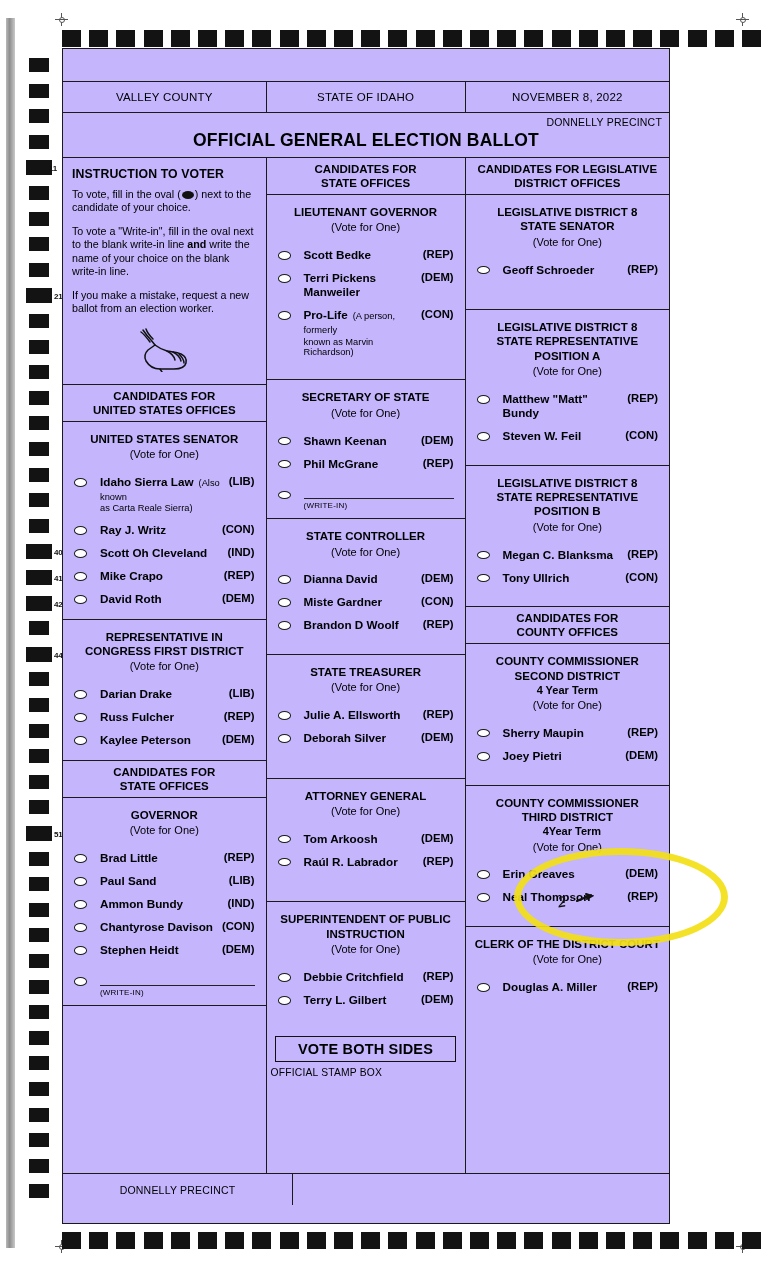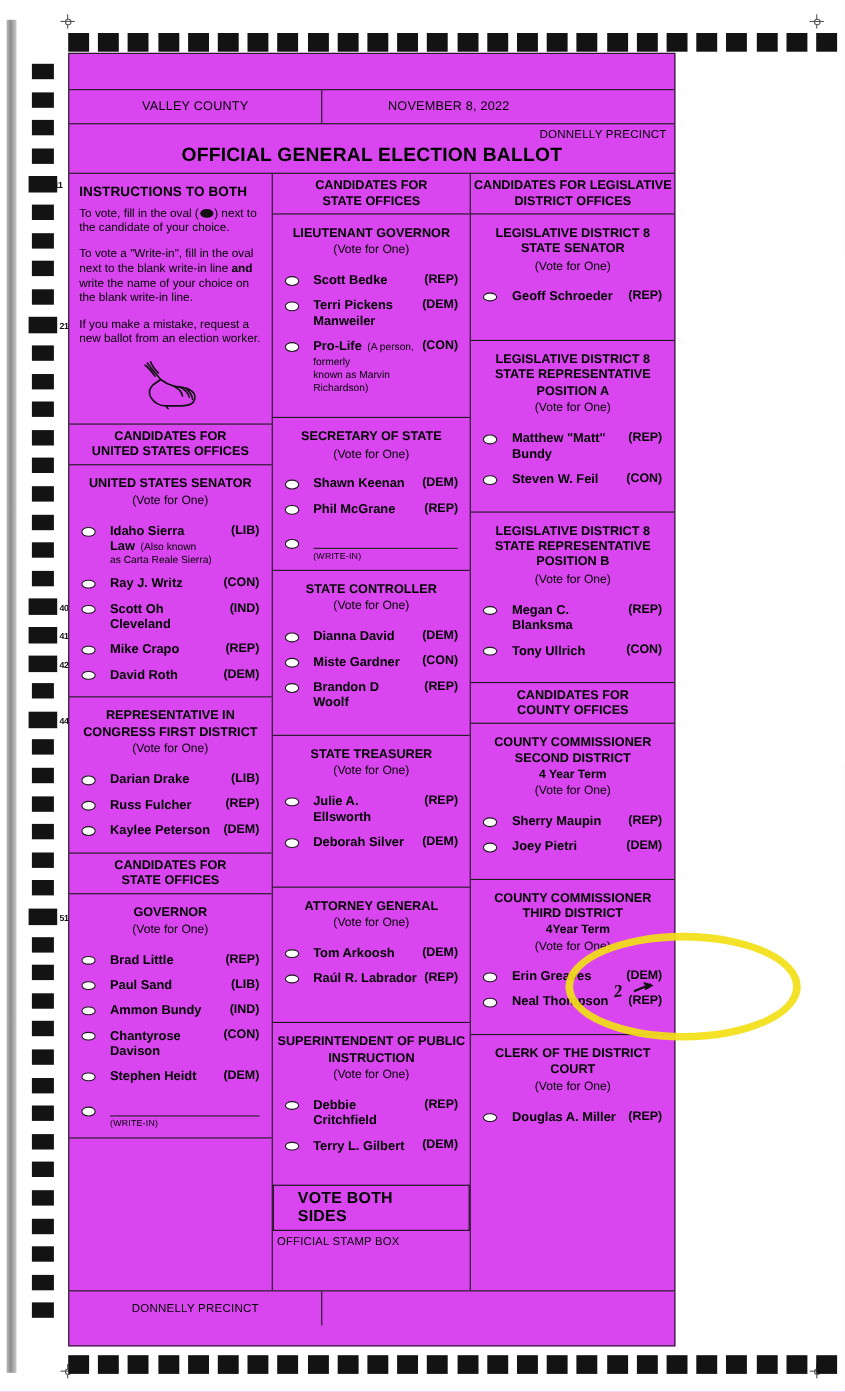--- a/index.html
+++ b/index.html
@@ -36,22 +36,22 @@
   .tmark.h { width:19px; height:17px; }
   .tmark.v { width:20px; height:14px; }
   .tmark.vbig { width:26px; height:15px; }
   .tnum {
     position:absolute; font-size:8px; font-weight:bold; color:#111;
     font-family:"Liberation Sans", sans-serif; letter-spacing:-0.2px;
   }
 
   
   #ballot {
-    position:absolute; left:62px; top:48px; width:552px; height:1176px;
-    border:1.6px solid #1a1a1a; background:#d946ef;
+    position:absolute; left:62px; top:48px; width:608px; height:1176px;
+    border:1.6px solid #1a1a1a; background:#c4b5fd;
   }
   .row { display:flex; }
   .hr { border-top:1.4px solid #1a1a1a; }
   .vl { border-left:1.4px solid #1a1a1a; }
 
   
   #hdr-blank { height:32px; }
   #hdr-meta { height:31px; }
   #hdr-meta > div {
     display:flex; align-items:center; justify-content:center;
@@ -308,35 +308,36 @@
     <div class="tmark v" style="left: 29px; top: 1158.8px;"></div>
     <div class="tmark v" style="left: 29px; top: 1184.4px;"></div>
   </div>
 
 <div id="ballot">
 
   <div id="hdr-blank"></div>
 
   <div class="row hr" id="hdr-meta">
     <div class="c1">VALLEY COUNTY</div>
+    <div class="c2 vl">STATE OF IDAHO</div>
     <div class="c3 vl">NOVEMBER 8, 2022</div>
   </div>
 
   <div class="hr" id="hdr-title-row">
     <div id="ballot-title">OFFICIAL GENERAL ELECTION BALLOT</div>
     <div id="precinct-top">DONNELLY PRECINCT</div>
   </div>
 
   <div id="cols" class="hr">
 
     <div id="col-left">
 
       <div class="section">
         <div id="instructions">
-          <h2>INSTRUCTIONS TO BOTH</h2>
+          <h2>INSTRUCTION TO VOTER</h2>
           <p><span>To vote, fill in the oval (</span><span class="filled-oval"></span><span>) next to the candidate of your choice.</span></p>
           <p><span>To vote a "Write-in", fill in the oval next to the blank write-in line </span><b>and</b><span> write the name of your choice on the blank write-in line.</span></p>
           <p>If you make a mistake, request a new ballot from an election worker.</p>
           <div id="hand-icon">
             <svg width="62" height="44" viewBox="0 0 62 44">
               <g fill="none" stroke="#111" stroke-width="1.5" stroke-linejoin="round" stroke-linecap="round">
                 <path d="M10 2 C12 5 15 9 18 12 L22 17"></path>
                 <path d="M8 4 C11 6 14 10 17 14"></path>
                 <path d="M13 1 C14 4 17 8 20 11"></path>
                 <path d="M22 17 C26 20 30 22 34 23 C39 24 44 24 48 26 C52 28 54 31 53 35 C52 39 47 41 41 41 L27 41 C21 41 16 38 13 33 C11 29 12 25 15 22 Z"></path>

